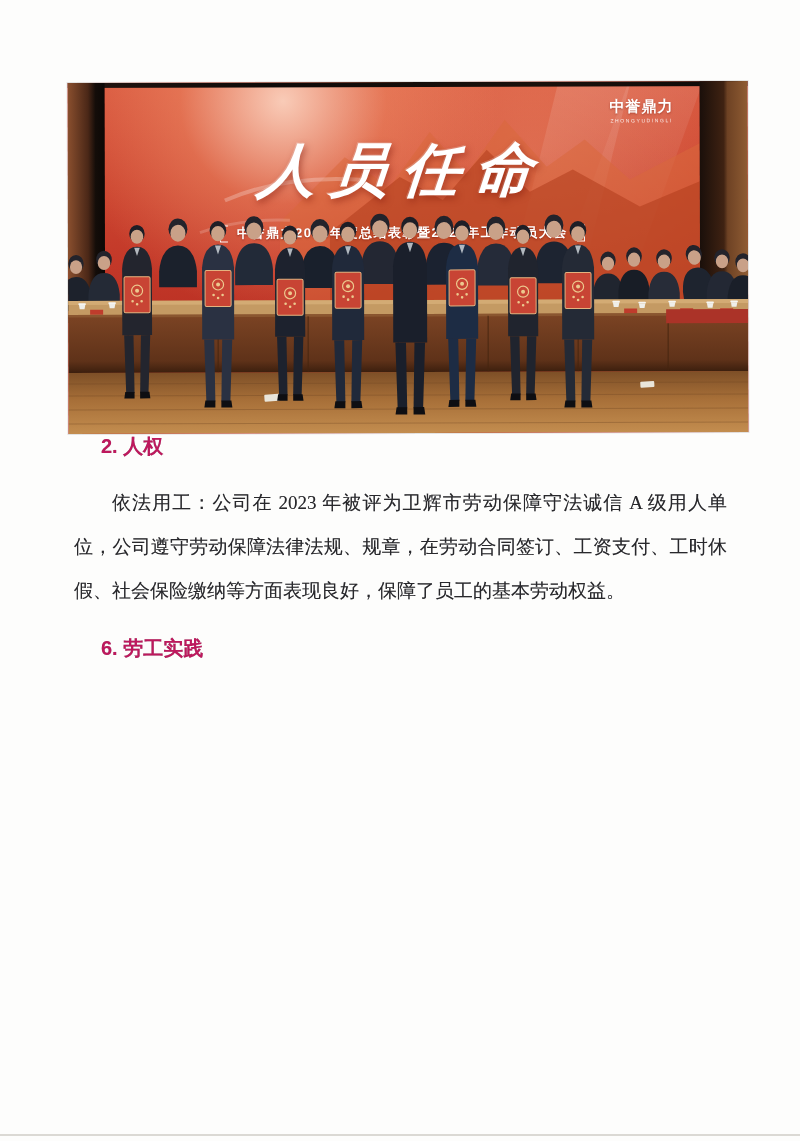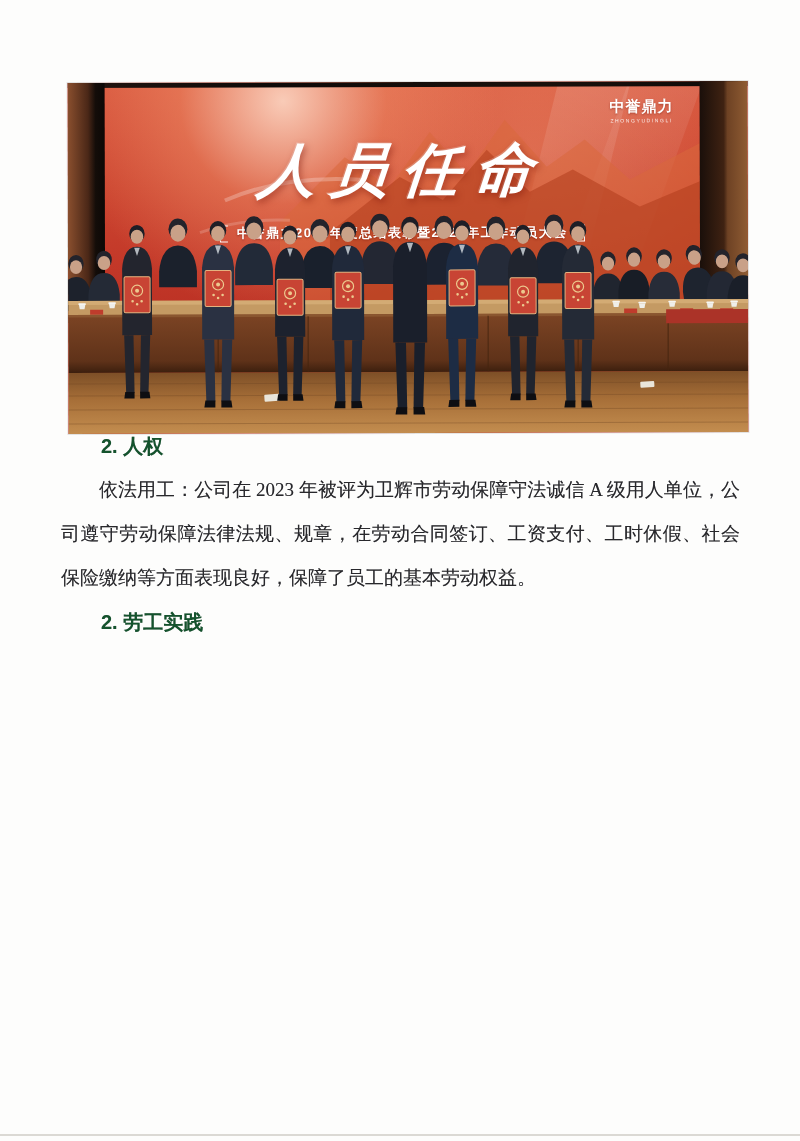--- a/index.html
+++ b/index.html
@@ -39,22 +39,22 @@
   .bk{width:7px;height:15px;border:1.5px solid rgba(255,255,255,.95);}
   .bk.l{border-right:none;}
   .bk.r{border-left:none;}
   .stage-svg{position:absolute;left:0;top:0;width:680px;height:351px;z-index:7;}
 
   
   .content{position:absolute;left:61px;top:424px;width:679px;font-size:19px;line-height:44px;
            color:#28282c;text-align:justify;text-justify:inter-character;
            text-shadow:0 0 .4px rgba(40,40,45,.4);}
   .content h2{margin:0;font-size:20px;font-weight:bold;line-height:44px;text-indent:2em;
-              font-family:"Liberation Sans","DejaVu Sans",sans-serif;color:#14532d;}
-  .content p{margin:0;text-indent:2em;}
+              font-family:"Liberation Sans","DejaVu Sans",sans-serif;color:#be185d;}
+  .content p{margin:13px;text-indent:2em;}
 </style>
 </head>
 <body>
 
 <div class="page">
 
   <figure class="photo">
     <div class="truss"></div>
 
     <div class="screen">
@@ -211,17 +211,17 @@
         <use href="#pcert" transform="translate(394,206)"></use>
         <use href="#pcert" transform="translate(455,214)"></use>
         <use href="#pcert" transform="translate(510,209)"></use>
       </g>
     </svg>
   </figure>
 
   <main class="content">
     <h2>2. 人权</h2>
     <p>依法用工：公司在 2023 年被评为卫辉市劳动保障守法诚信 A 级用人单位，公司遵守劳动保障法律法规、规章，在劳动合同签订、工资支付、工时休假、社会保险缴纳等方面表现良好，保障了员工的基本劳动权益。</p>
-    <h2>2. 劳工实践</h2>
+    <h2>6. 劳工实践</h2>
   </main>
 
   <div class="scan-line"></div>
 </div>
 
 </body></html>

